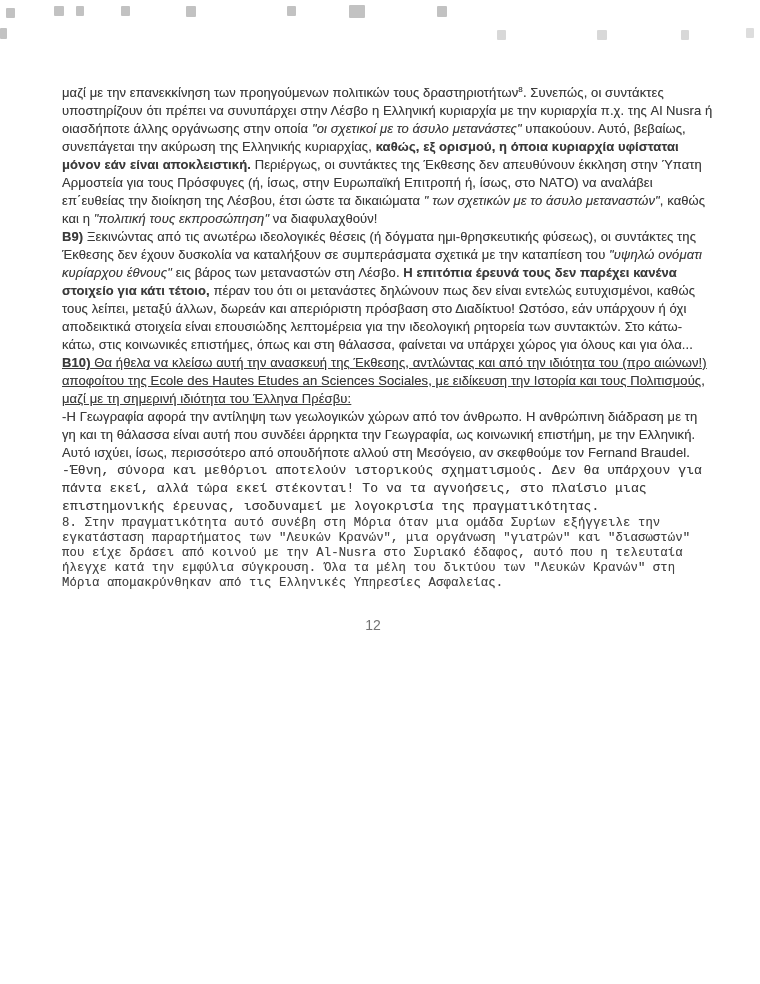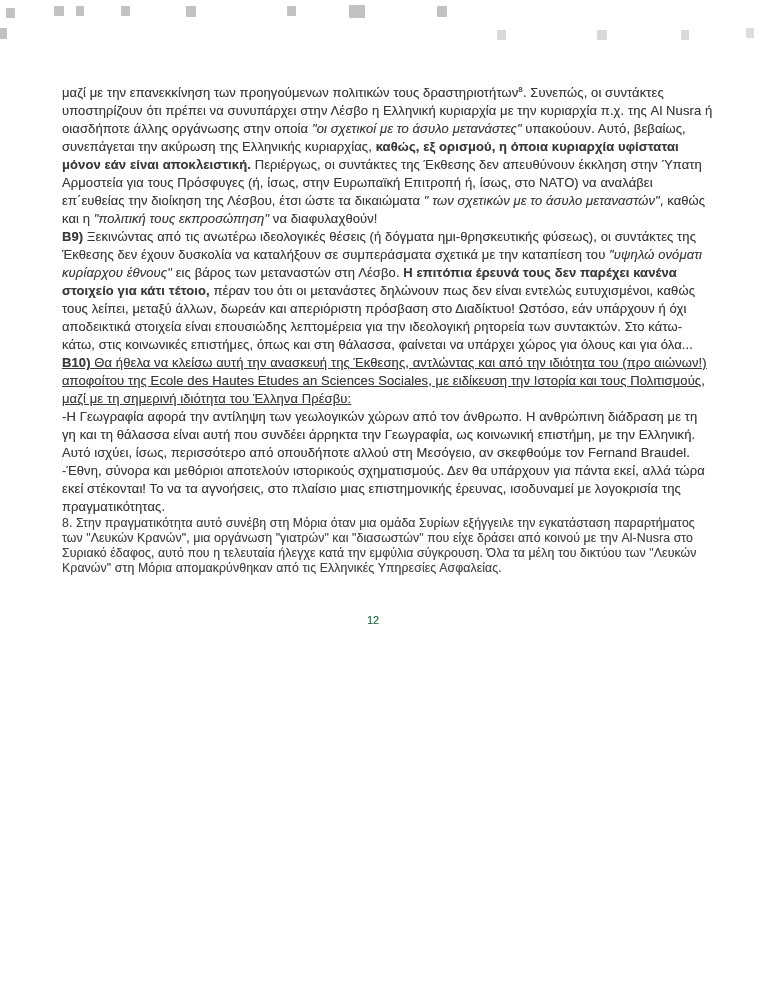--- a/index.html
+++ b/index.html
@@ -34,33 +34,34 @@
     font-size:13px;
     line-height:18px;
     letter-spacing:.1px;
     color:#3a3a3a;
     text-shadow:0 0 .4px rgba(58,58,58,.45);
   }
   .p-cont{margin-bottom:44px;}
   .p-b9{margin-bottom:47px;}
   .p-b10{margin-bottom:17px;text-decoration:underline;}
   .p-geo{margin-bottom:11px;}
-  .p-nations{margin-bottom:26px;}
+  .p-nations{margin-bottom:26px;font-family:Liberation Mono, monospace;}
   .footnote{
     font-size:12.3px !important;
     line-height:15px !important;
     color:#454545 !important;
     margin-bottom:0 !important;
+    font-family:Liberation Mono, monospace;
   }
   .page-number{
-    margin-top:38px;
+    margin-top:26px;
     text-align:center;
     padding-right:30px;
-    font-size:11px;
-    color:#14532d;
+    font-size:14px;
+    color:#737373;
   }
   
   .seg.n{}
   .seg.b{font-weight:700;}
   .seg.i{font-style:italic;}
   .seg.sup{vertical-align:super;font-size:.62em;line-height:0;}
 </style>
 </head>
 <body>
 

